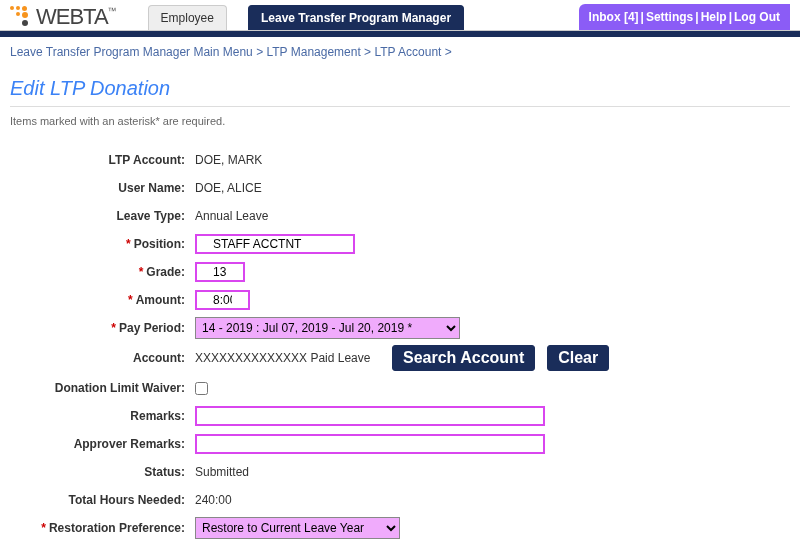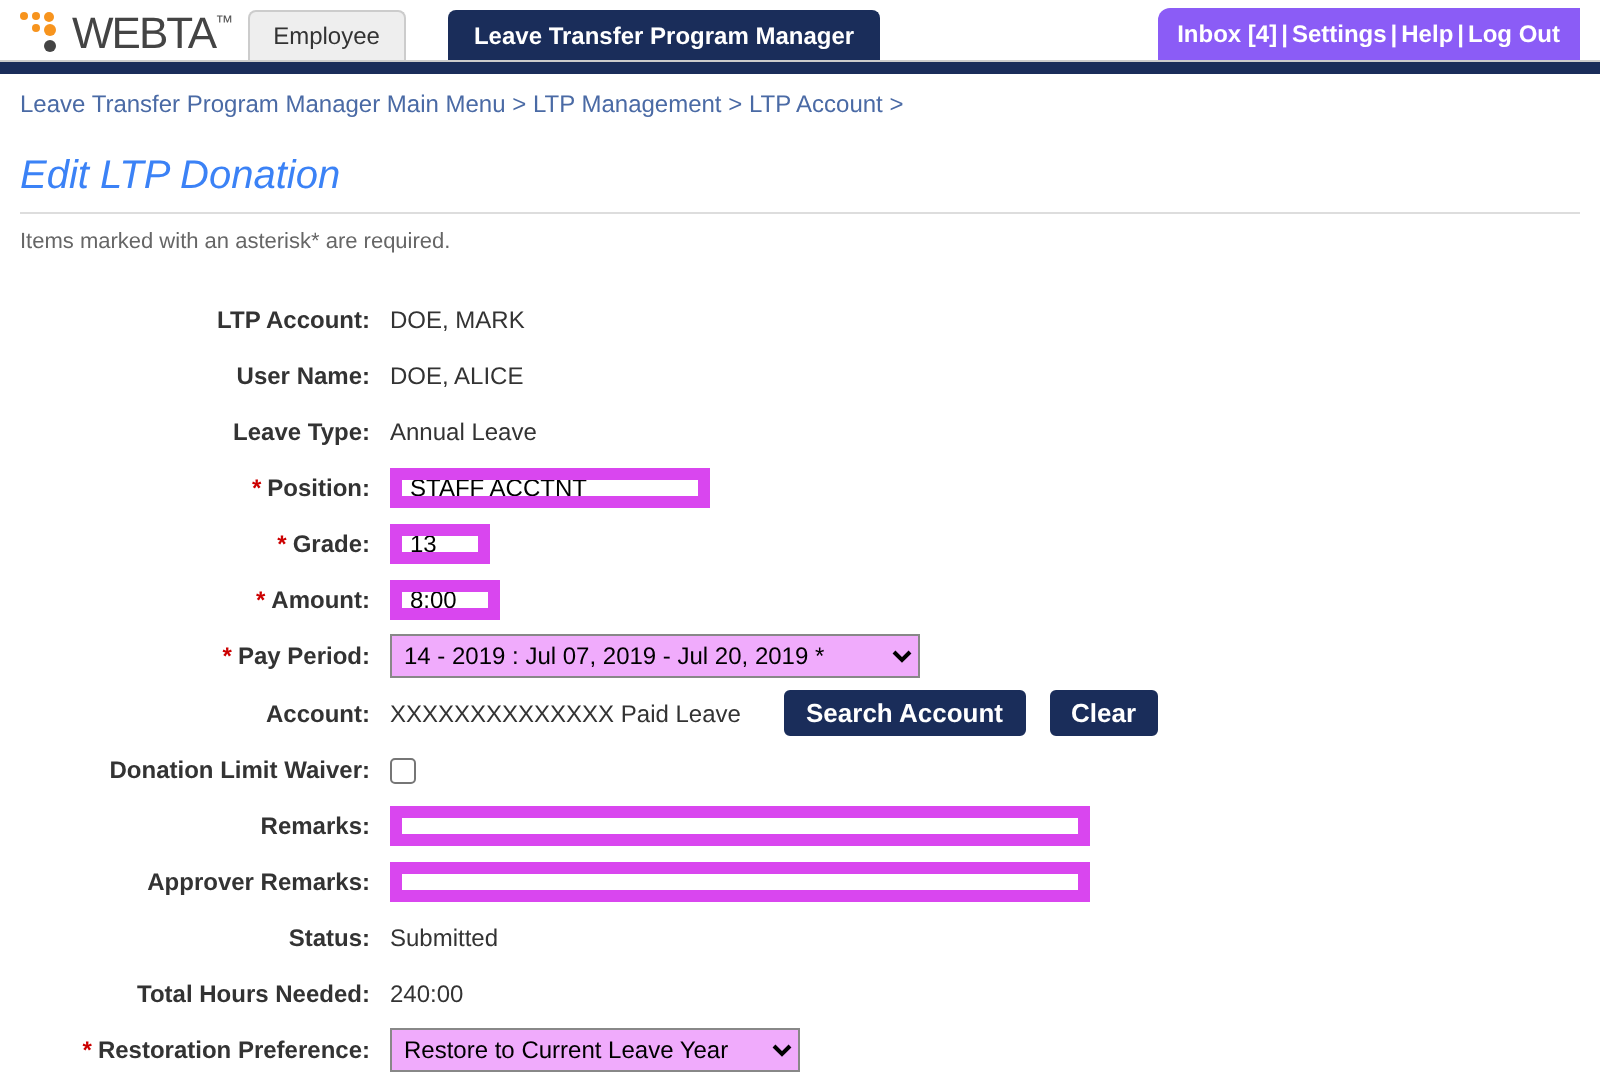--- a/index.html
+++ b/index.html
@@ -1,19 +1,19 @@
 <!DOCTYPE html>
 <html><head>
   <meta charset="utf-8">
   <style>
     * { box-sizing: border-box; margin: 0; padding: 0; }
     body { font-family: Arial, Helvetica, sans-serif; font-size: 12px; color: #333; background: #fff; width: 800px; }
     .header { display: flex; align-items: center; justify-content: space-between; padding: 4px 10px 0 10px; border-bottom: 1px solid #ccc; }
     .header-left { display: flex; align-items: flex-end; }
-    .logo { display: flex; align-items: center; margin-right: 8px; }
+    .logo { display: flex; align-items: center; margin-right: 32px; }
     .logo-dots { width: 22px; height: 22px; position: relative; margin-right: 4px; }
     .logo-dots span { position: absolute; border-radius: 50%; }
     .d1 { width:4px;height:4px;background:#f7941e;left:0;top:0;}
     .d2 { width:4px;height:4px;background:#f7941e;left:6px;top:0;}
     .d3 { width:5px;height:5px;background:#f7941e;left:12px;top:0;}
     .d4 { width:4px;height:4px;background:#f7941e;left:6px;top:6px;}
     .d5 { width:6px;height:6px;background:#f7941e;left:12px;top:6px;}
     .d6 { width:6px;height:6px;background:#444;left:12px;top:14px;}
     .logo-text { font-size: 22px; font-weight: 300; letter-spacing: -1px; color: #555; }
     .logo-text .w { font-weight: 400; color:#444;}
@@ -29,24 +29,24 @@
     .breadcrumb a { color: #4a6aa5; text-decoration: none; cursor:pointer;}
     .content { padding: 10px 10px 10px 10px; }
     h1 { font-size: 20px; font-weight: normal; color: #3b82f6; margin-bottom: 6px; font-style: italic; }
     .hr { border-top: 1px solid #ddd; margin-bottom: 8px; }
     .hint { font-size: 11px; color: #666; margin-bottom: 22px; }
     .hint .ast-note { color:#666; }
     .form-row { display: flex; align-items: center; margin-bottom: 6px; min-height: 22px;}
     .label { width: 185px; text-align: right; padding-right: 10px; font-weight: bold; color: #333; font-size: 12px;}
     .req { color: #c00; font-weight: bold; margin-right: 3px;}
     .value { font-size: 12px; color: #333; }
-    input[type=text] { border: 6px solid #d946ef; padding: 2px 4px; font-size: 12px; height: 20px; }
+    input[type=text] { border: 2px solid #d946ef; padding: 2px 16px; font-size: 12px; height: 20px; }
     select { border: 1px solid #888; padding: 1px 2px; font-size: 12px; height: 22px; background: #f0abfc;}
     input[type=checkbox] { width:13px; height:13px;}
-    .btn { background: #1a2d5a; color: #fff; border: 1px solid #1a2d5a; padding: 3px 10px; font-size: 13px; font-weight: bold; border-radius: 3px; cursor: pointer; }
+    .btn { background: #1a2d5a; color: #fff; border: 1px solid #1a2d5a; padding: 3px 10px; font-size: 16px; font-weight: bold; border-radius: 3px; cursor: pointer; }
     .row-inline { display: flex; align-items: center; gap: 12px; }
   </style>
 </head>
 <body>
 
 <div class="header">
   <div class="header-left">
     <div class="logo">
       <div class="logo-dots">
         <span class="d1"></span>

